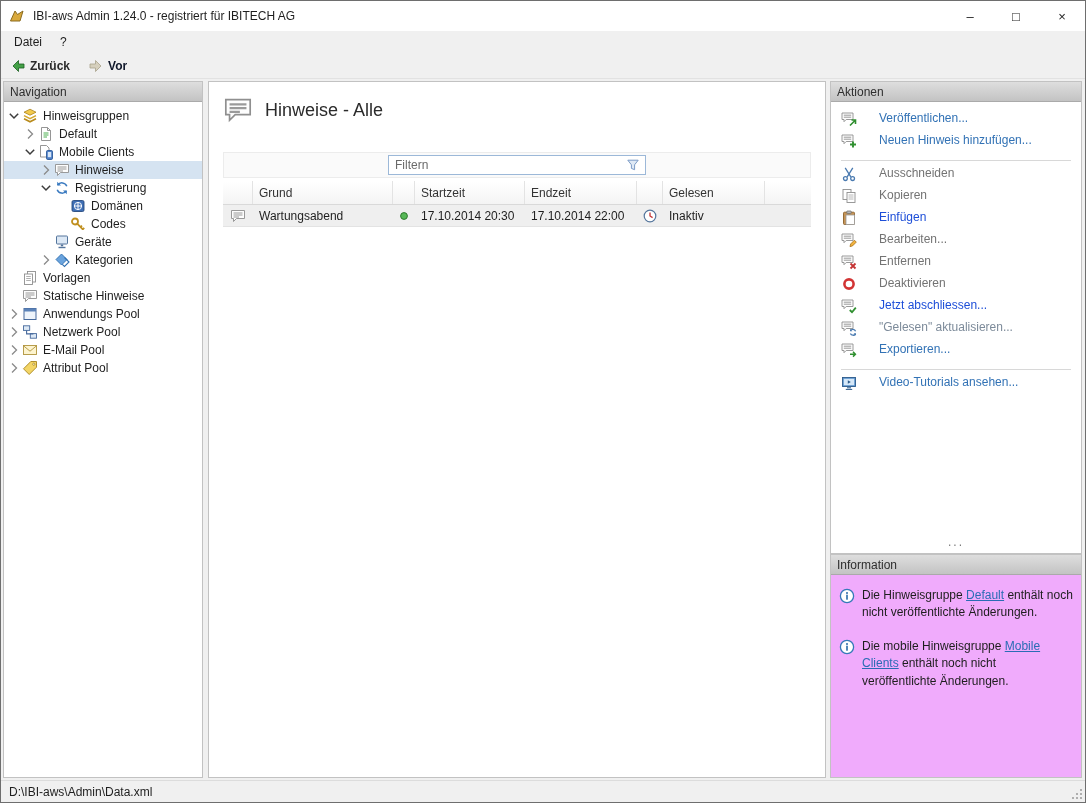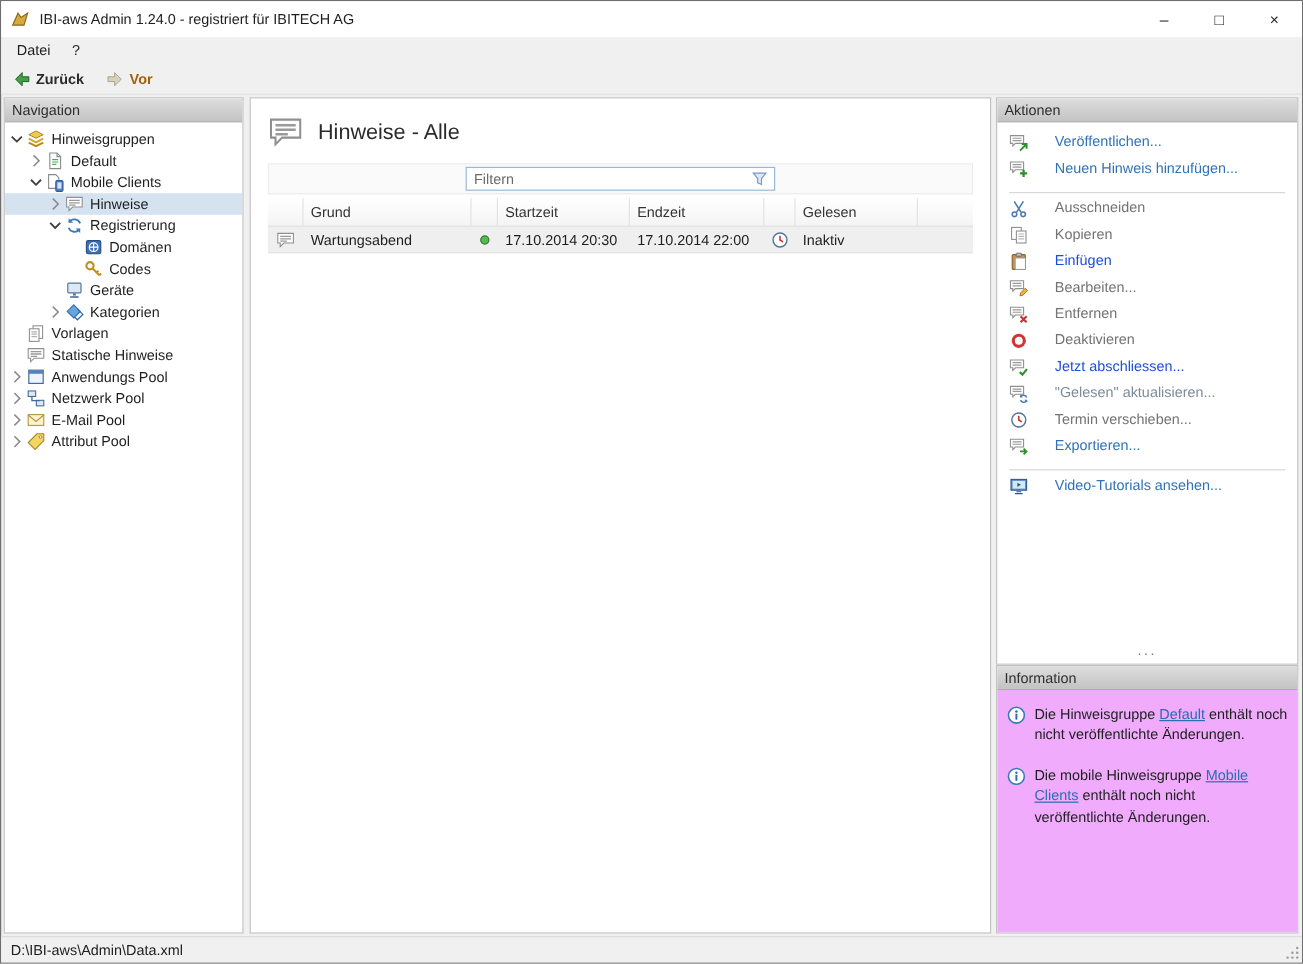--- a/index.html
+++ b/index.html
@@ -12,21 +12,21 @@
   .titlebar{height:30px;background:#fff;display:flex;align-items:center;padding-left:8px;flex:none}
   .logo{width:18px;height:18px;margin-right:6px;display:flex;align-items:center}
   .title-text{flex:1}
   .win-btn{width:46px;height:30px;display:flex;align-items:center;justify-content:center;font-size:13px;color:#222;cursor:default}
 
   
   .menubar{height:22px;background:#f0f0f0;display:flex;align-items:center;padding-left:4px;flex:none}
   .menu-item{padding:2px 9px}
   .toolbar{height:26px;background:#f0f0f0;display:flex;align-items:center;padding-left:4px;gap:8px;border-bottom:1px solid #e2e2e2;flex:none}
   .tool-btn{display:flex;align-items:center;gap:4px;padding:2px 5px;color:#2b2b2b;font-weight:bold}
-  .tool-btn.disabled{color:#a16207}
+  .tool-btn.disabled{color:#0f172a}
 
   
   .workspace{flex:1;position:relative}
   .panel{position:absolute;background:#fff;border:1px solid #c2c2c2;display:flex;flex-direction:column;overflow:hidden}
   .panel-header{height:20px;background:linear-gradient(#dedede,#c3c3c3);border-bottom:1px solid #aaa;font-weight:normal;color:#2e2e2e;display:flex;align-items:center;padding:0 6px;flex:none}
   #nav-panel{left:2px;top:2px;width:200px;bottom:2px}
   #main-panel{left:207px;top:2px;right:259px;bottom:2px}
   #actions-panel{right:3px;top:2px;width:252px;height:473px}
   #info-panel{right:3px;top:475px;width:252px;bottom:2px}
 
@@ -35,21 +35,21 @@
   .tree-item{height:18px;display:flex;align-items:center;white-space:nowrap;cursor:default}
   .tree-item.selected{background:#d5e3f1}
   .chev{width:16px;height:16px;flex:none;display:flex;align-items:center;justify-content:center}
   .ticon{width:17px;height:16px;flex:none}
   .tlabel{padding-left:4px}
   .lvl0{padding-left:2px}.lvl1{padding-left:18px}.lvl2{padding-left:34px}.lvl3{padding-left:50px}
 
   
   .main-title-row{display:flex;align-items:center;gap:12px;padding:13px 14px 11px;flex:none}
   .main-title{font-size:18px;font-weight:normal;color:#2b2b2b}
-  .table-wrap{margin:0 14px 14px;flex:1;display:flex;flex-direction:column;overflow:hidden}
+  .table-wrap{margin:16px 14px 14px;flex:1;display:flex;flex-direction:column;overflow:hidden}
   .filter-row{height:26px;background:#fafafa;border:1px solid #ececec;display:flex;align-items:center;justify-content:center;flex:none}
   .filter-box{width:258px;height:20px;border:1px solid #9cb8d8;background:#fff;display:flex;align-items:center;padding:0 4px 0 6px}
   .filter-input{flex:1;border:none;outline:none;font:inherit;color:#444;background:transparent;min-width:0}
   .filter-input::placeholder{color:#6a6a6a}
   .thead{display:flex;height:24px;margin-top:3px;background:linear-gradient(#ffffff,#f4f4f4);border-bottom:1px solid #d9d9d9;flex:none}
   .th{display:flex;align-items:center;padding:0 6px;border-right:1px solid #e3e3e3;color:#333}
   .trow{display:flex;height:22px;align-items:center;background:#efefef;border-bottom:1px solid #e3e3e3;flex:none}
   .td{padding:0 6px;display:flex;align-items:center;overflow:hidden;white-space:nowrap}
   .c0{width:30px;justify-content:center;padding:0 2px}
   .c1{width:140px}
@@ -634,28 +634,20 @@
           <span>Jetzt abschliessen...</span>
         </div>
         <div class="action-item a-muted">
           <span class="aicon">
               <svg class="ic">
                 <use href="#i-refresh-read"></use>
               </svg>
             </span>
           <span>"Gelesen" aktualisieren...</span>
         </div>
-        <div class="action-item a-orange">
-          <span class="aicon">
-              <svg class="ic">
-                <use href="#i-clock"></use>
-              </svg>
-            </span>
-          <span>Termin verschieben...</span>
-        </div>
         <div class="action-item a-blue">
           <span class="aicon">
               <svg class="ic">
                 <use href="#i-export"></use>
               </svg>
             </span>
           <span>Exportieren...</span>
         </div>
 
         <div class="action-sep"></div>

